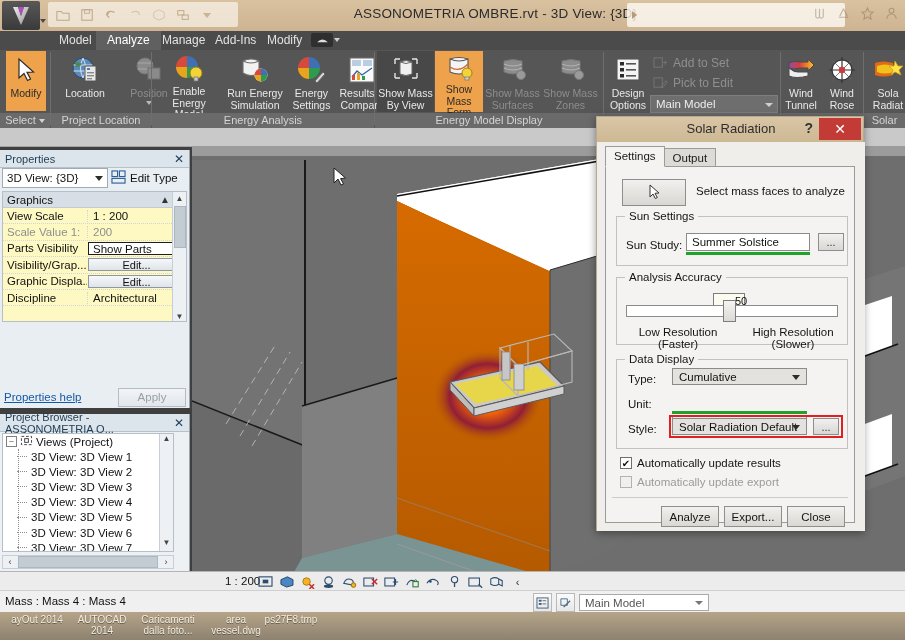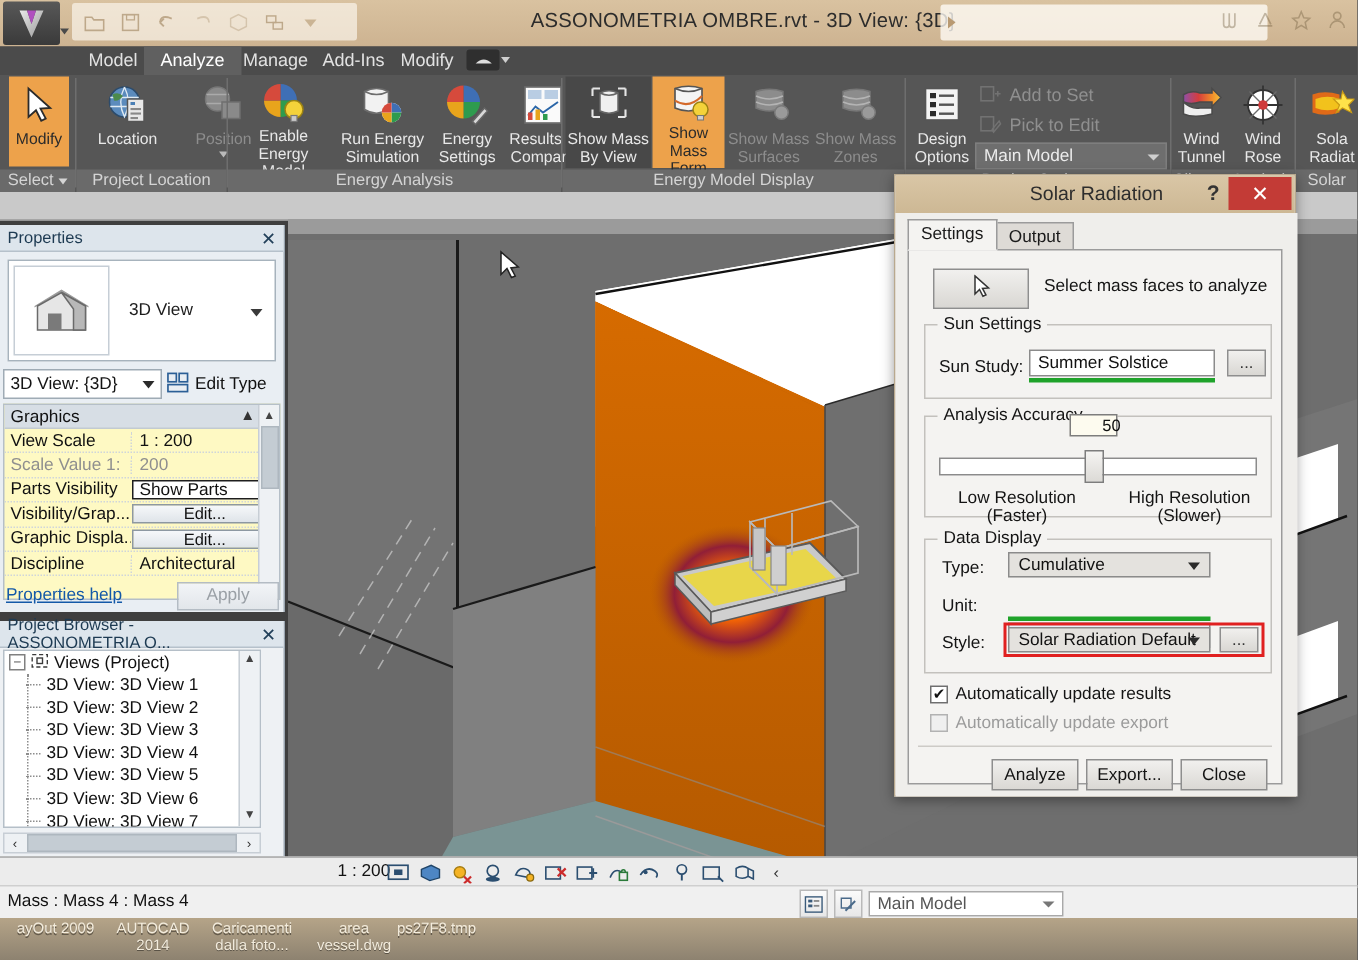--- a/index.html
+++ b/index.html
@@ -681,32 +681,20 @@
         <path d="M0 0 L0 15 L4 11 L7 17 L9.5 16 L6.6 10.6 L11.5 10 Z" fill="#ffffff" stroke="#222" stroke-width="1"></path>
       </g>
     </svg>
   </div>
 
   <div class="props">
     <div class="panel-head">
       <span>Properties</span>
       <span class="x">✕</span>
     </div>
-    <div class="type-sel">
-      <div class="type-thumb">
-        <svg width="44" height="38" viewBox="0 0 44 38">
-          <polygon points="22,5 40,16 40,17 22,7 4,17 4,16" fill="#9c9c9c"></polygon>
-          <polygon points="6,16 22,7 38,16 38,32 6,32" fill="#e6e6e6" stroke="#6a6a6a" stroke-width="1"></polygon>
-          <polygon points="22,7 38,16 38,32 30,32 30,18" fill="#b8b8b8" stroke="#6a6a6a" stroke-width="1"></polygon>
-          <rect x="13" y="21" width="9" height="11" fill="#7a7a7a"></rect>
-        </svg>
-      </div>
-      <div class="type-txt">3D View</div>
-      <div class="type-caret"></div>
-    </div>
     <div class="prop-row2">
       <div class="cbox">
         <span>3D View: {3D}</span>
         <span class="cv"></span>
       </div>
       <div class="edittype">
         <span>
           <svg width="15" height="14" viewBox="0 0 16 15">
               <rect x="1" y="1" width="6" height="6" fill="none" stroke="#2b5f96" stroke-width="1.2"></rect>
               <rect x="9" y="1" width="6" height="6" fill="none" stroke="#2b5f96" stroke-width="1.2"></rect>
@@ -899,21 +887,21 @@
       </span>
       <span class="sb-cb">
         <span>Main Model</span>
         <span class="cv"></span>
       </span>
     </span>
   </div>
 
   <div class="desktop">
     <div class="tb-item" style="left:2px;width:70px;">
-      <span>ayOut 2009</span>
+      <span>ayOut 2014</span>
     </div>
     <div class="tb-item" style="left:62px;width:80px;">
       <span>AUTOCAD</span><br>
       <span>2014</span>
     </div>
     <div class="tb-item" style="left:122px;width:92px;">
       <span>Caricamenti</span><br>
       <span>dalla foto...</span>
     </div>
     <div class="tb-item" style="left:196px;width:80px;">
@@ -955,21 +943,21 @@
         <div class="fld-lbl" style="left:20px;top:72px;">Sun Study:</div>
         <div class="ti" style="left:80px;top:66px;width:124px;height:18px;">
           <span>Summer Solstice</span>
         </div>
         <div class="greenline" style="left:80px;top:85px;width:124px;"></div>
         <div class="dots" style="left:212px;top:66px;width:26px;height:18px;">...</div>
 
         <div class="grp" style="left:10px;top:110px;width:230px;height:66px;">
           <span class="grp-lbl">Analysis Accuracy</span>
         </div>
-        <div class="slider-val" style="left:107px;top:109px;padding-left:24px;">50</div>
+        <div class="slider-val" style="left:107px;top:126px;padding-left:24px;">50</div>
         <div class="slider-track" style="left:20px;top:138px;width:212px;"></div>
         <div class="slider-thumb" style="left:117px;top:133px;"></div>
         <div class="fld-lbl" style="left:25px;top:159px;text-align:center;width:94px;line-height:12px;">
           <span>Low  Resolution</span><br>
           <span>(Faster)</span>
         </div>
         <div class="fld-lbl" style="left:140px;top:159px;text-align:center;width:94px;line-height:12px;">
           <span>High Resolution</span><br>
           <span>(Slower)</span>
         </div>

